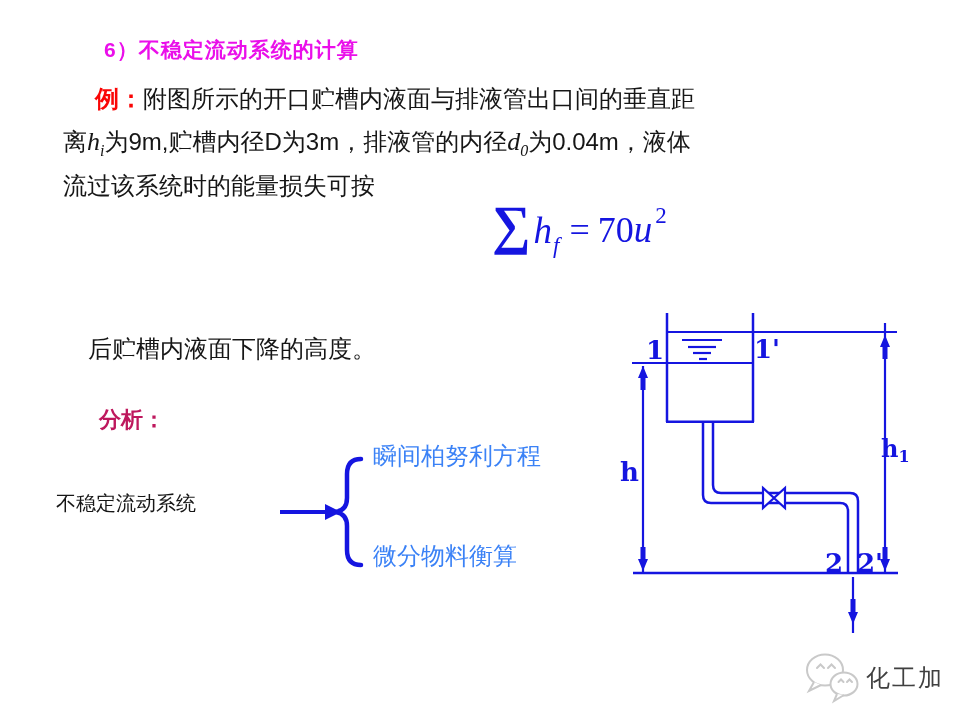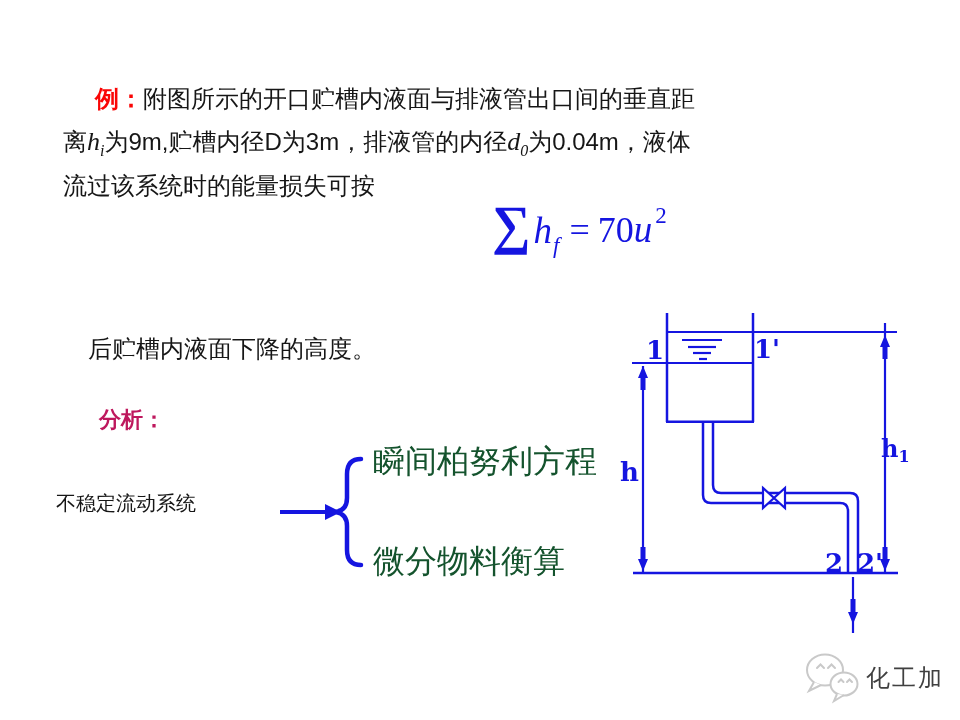--- a/index.html
+++ b/index.html
@@ -39,37 +39,38 @@
   }
   .f-sigma { font-size:54px; line-height:1; font-weight:600; }
   .f-h     { font-style:italic; font-size:37px; line-height:1; margin-top:14px; margin-left:3px; }
   .f-sub   { font-style:italic; font-size:23px; line-height:1; margin-top:36px; margin-left:1px; }
   .f-eq    { font-size:36px; line-height:1; margin:14px 8px 0 10px; }
   .f-coeff { font-size:36px; line-height:1; margin-top:14px; }
   .f-u     { font-style:italic; font-size:37px; line-height:1; margin-top:13px; }
   .f-sup   { font-size:23px; line-height:1; margin-top:6px; margin-left:3px; }
   .analysis-label { left:99px; top:405px; font-size:22px; font-weight:bold; color:#be185d; }
   .system-label   { left:56px; top:490px; font-size:20px; }
-  .branch-label   { color:#14532d; font-size:32px; }
+  .branch-label   { color:#3b82f6; font-size:24px; }
   .b1 { left:373px; top:440px; }
   .b2 { left:373px; top:540px; }
   svg text {
     font-family:"DejaVu Serif","Liberation Serif",serif;
     font-weight:bold; fill:#1515e0;
   }
   .wm-text {
     left:866px; top:662px; font-size:24px; letter-spacing:2px;
     color:#404040;
   }
 </style>
 </head>
 <body>
 
 <div class="slide">
 
+  <div class="abs page-title">6）不稳定流动系统的计算</div>
 
   <div class="abs bodytext t1">
     <span class="red-label">例：</span><span>附图所示的开口贮槽内液面与排液管出口间的垂直距</span>
   </div>
 
   <div class="abs bodytext t2">
     <span>离</span><span class="mvar">h</span><span class="msub">i</span><span>为9m,贮槽内径D为3m，排液管的内径</span><span class="mvar">d</span><span class="msub">0</span><span>为0.04m，液体</span>
   </div>
 
   <div class="abs bodytext t3">流过该系统时的能量损失可按</div>

